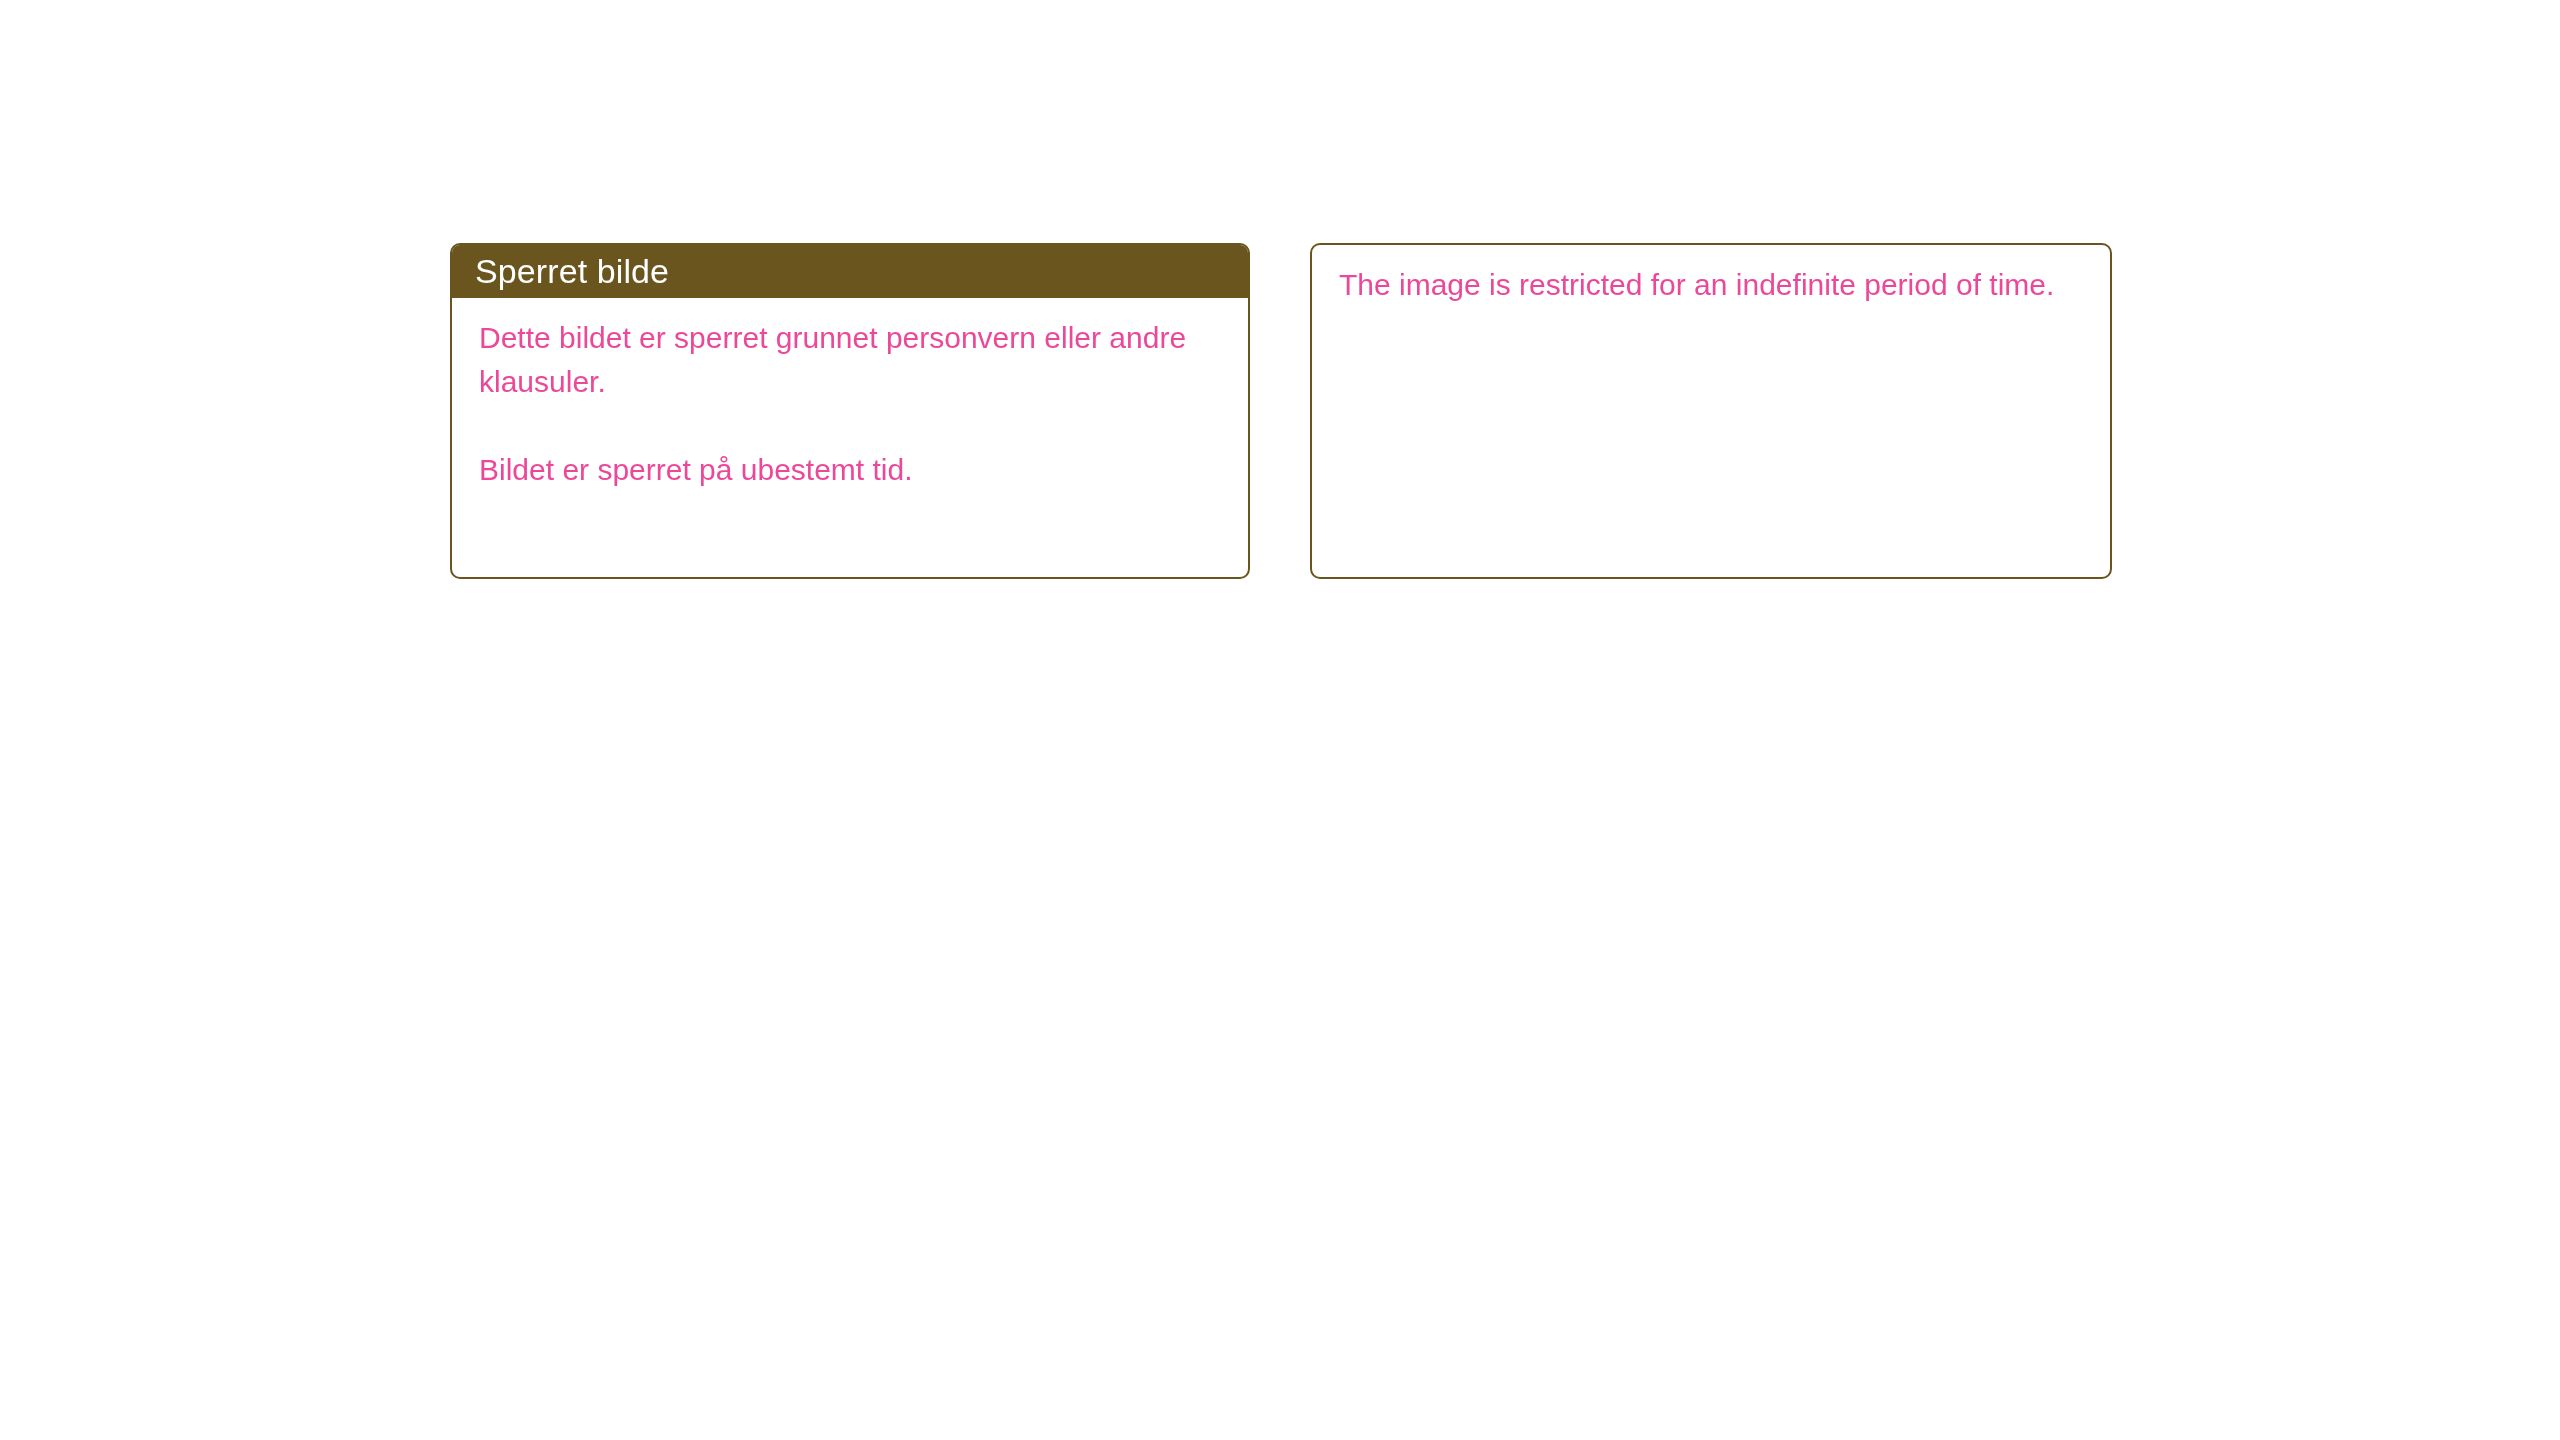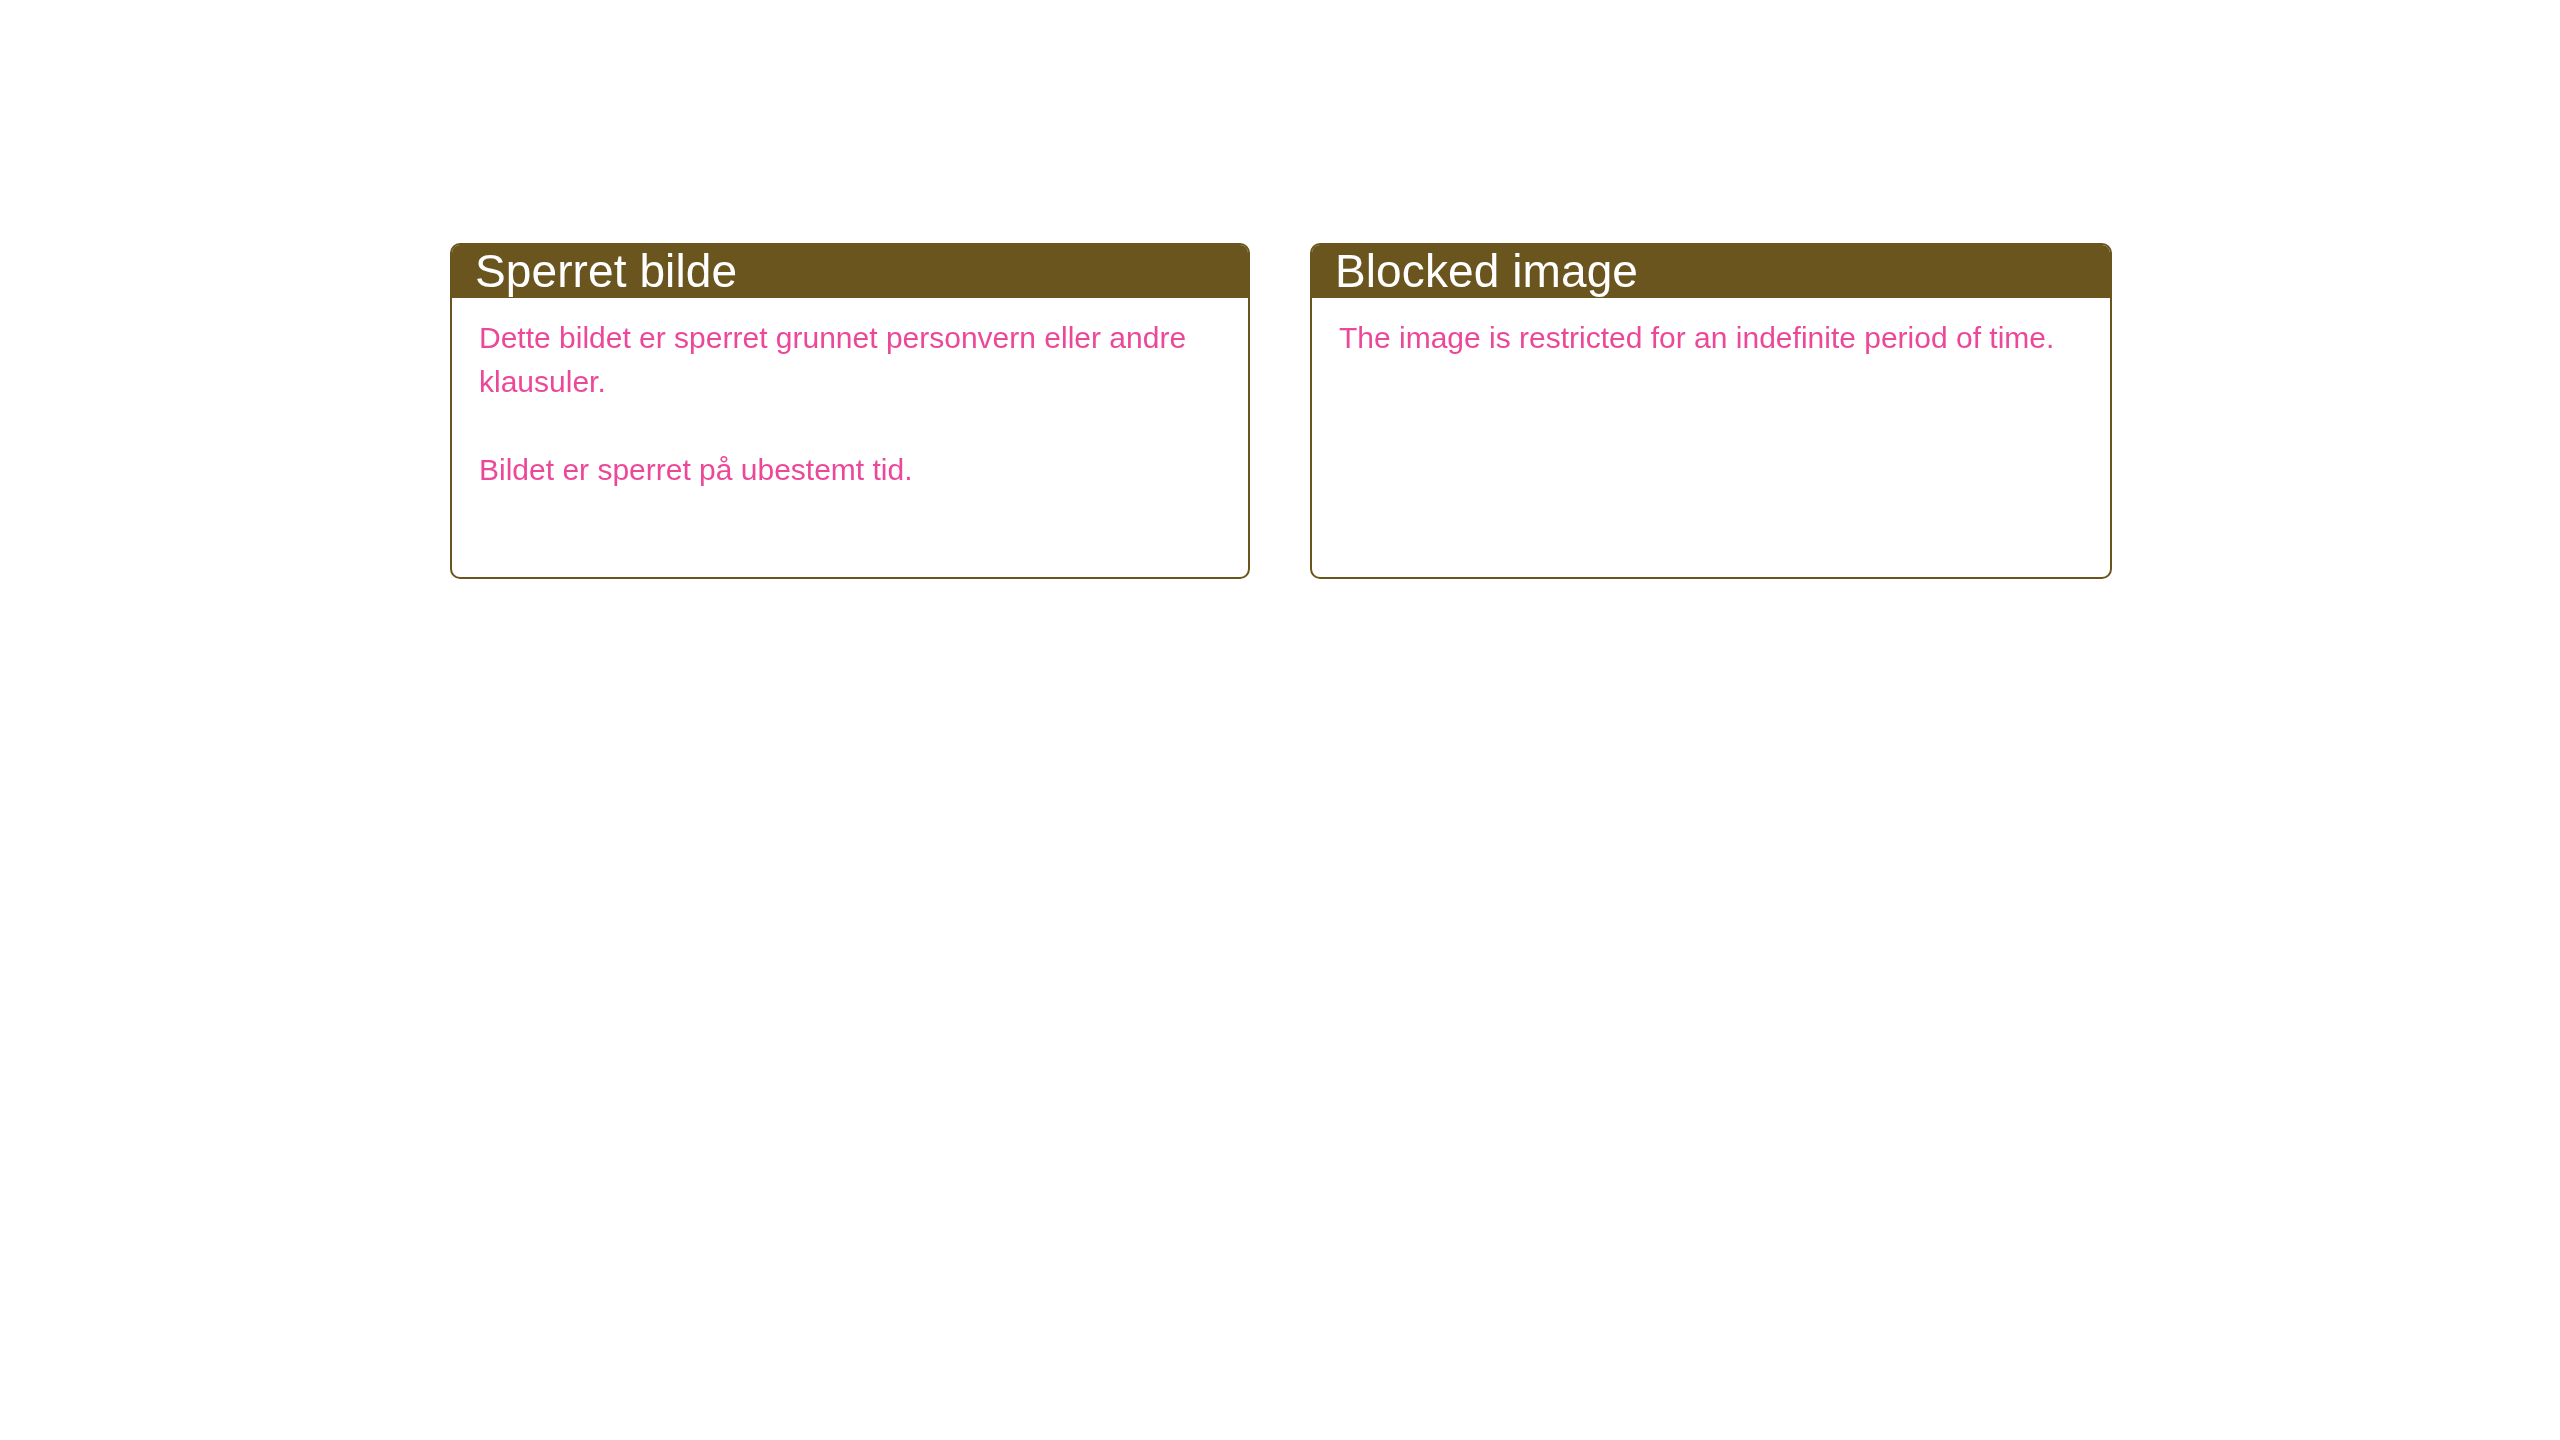--- a/index.html
+++ b/index.html
@@ -55,21 +55,21 @@
     margin: -2px -2px 0 -2px;
     border-top-left-radius: 8px;
     border-top-right-radius: 8px;
     padding: 0 0 0 25px;
     display: flex;
     align-items: center;
   }
 
   .notice-title {
     color: #ffffff;
-    font-size: 46px;
+    font-size: 34px;
     font-weight: 400;
     line-height: 38px;
     letter-spacing: 0.1px;
     white-space: nowrap;
   }
 
   .notice-body {
     box-sizing: border-box;
     padding: 18px 24px 0 27px;
     color: #ec4899;
@@ -95,21 +95,18 @@
     <header class="notice-header">
       <h2 class="notice-title">Sperret bilde</h2>
     </header>
     <div class="notice-body">
       <p class="notice-paragraph">Dette bildet er sperret grunnet personvern eller andre klausuler.</p>
       <p class="notice-paragraph">Bildet er sperret på ubestemt tid.</p>
     </div>
   </section>
 
   <section class="notice-card" id="card-en">
-    <header class="notice-header">
-      <h2 class="notice-title">Blocked image</h2>
-    </header>
     <div class="notice-body">
       <p class="notice-paragraph">The image is restricted for an indefinite period of time.</p>
     </div>
   </section>
 
 </div>
 
 </body></html>

